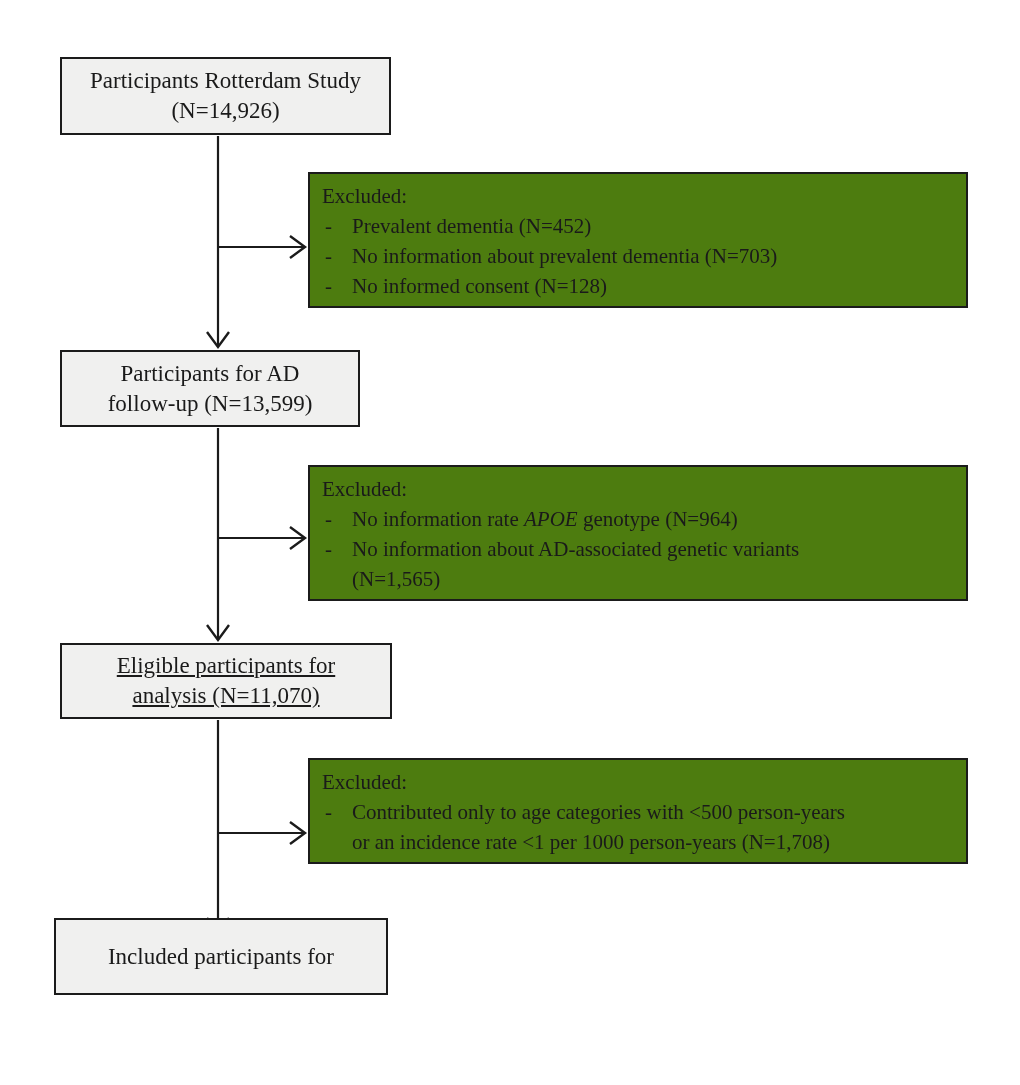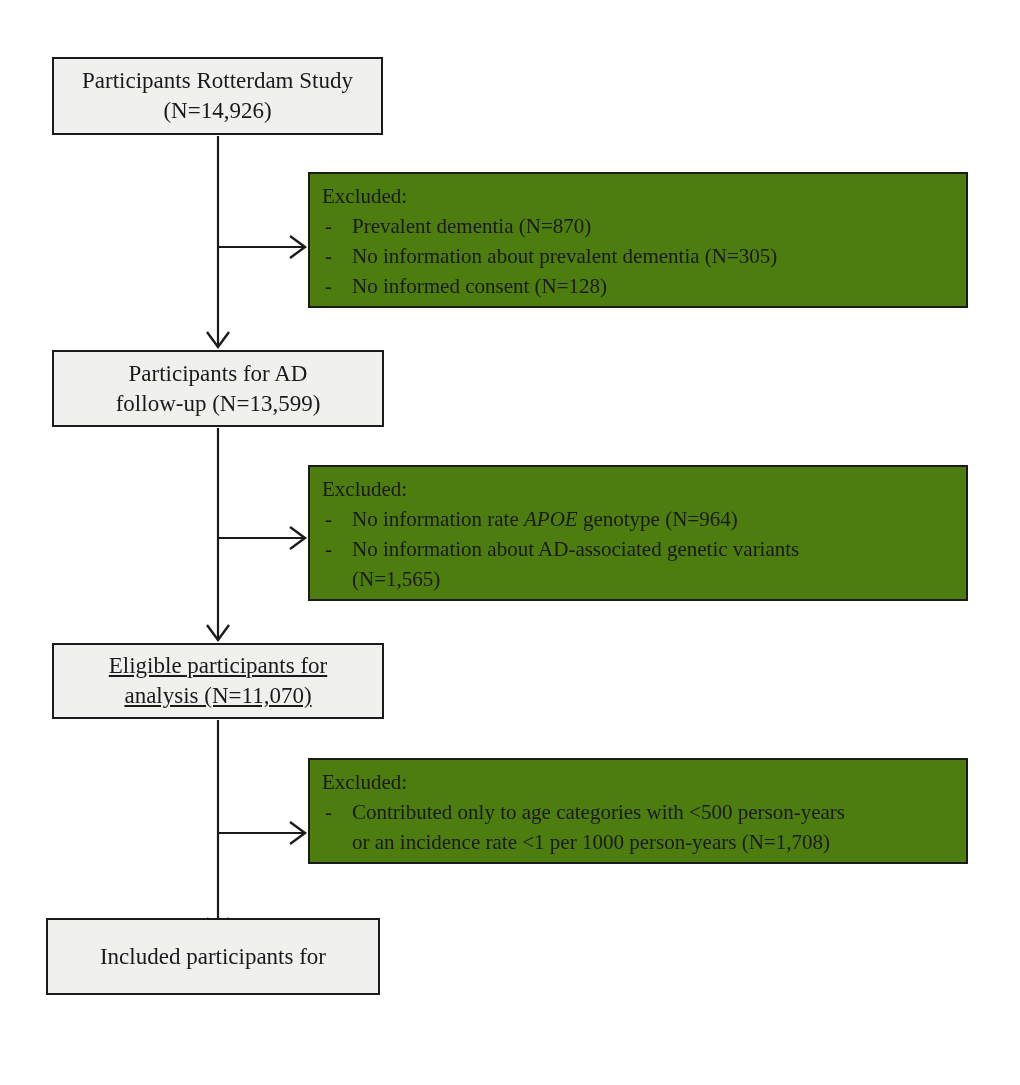--- a/index.html
+++ b/index.html
@@ -21,20 +21,21 @@
     box-sizing: border-box;
     background: #f0f0ef;
     border: 2px solid #1b1b1b;
     display: flex;
     flex-direction: column;
     align-items: center;
     justify-content: center;
     text-align: center;
     font-size: 23px;
     line-height: 30px;
+    margin-left: 8px;
   }
   .excl-box {
     position: absolute;
     box-sizing: border-box;
     background: #4d7c0f;
     border: 2px solid #1b1b1b;
     font-size: 21px;
     line-height: 30px;
     padding: 7px 14px 0 12px;
   }
@@ -58,21 +59,21 @@
   }
   #arrow-layer {
     position: absolute;
     left: 0;
     top: 0;
     pointer-events: none;
   }
   
   #box-participants-rotterdam-study { left: 52px;  top: 57px;  width: 331px; height: 78px; }
   #box-excluded-1                   { left: 308px; top: 172px; width: 660px; height: 136px; }
-  #box-participants-ad-followup     { left: 52px;  top: 350px; width: 332px; height: 77px; }
+  #box-participants-ad-followup     { left: 52px;  top: 350px; width: 300px; height: 77px; }
   #box-excluded-2                   { left: 308px; top: 465px; width: 660px; height: 136px; }
   #box-eligible-participants        { left: 52px;  top: 643px; width: 332px; height: 76px; text-decoration: underline; }
   #box-excluded-3                   { left: 308px; top: 758px; width: 660px; height: 106px; }
   #box-included-participants        { left: 46px;  top: 918px; width: 334px; height: 77px; }
 </style>
 </head>
 <body>
 
 <div id="canvas">
 
@@ -106,25 +107,25 @@
   </div>
 
   <div id="box-included-participants" class="main-box">
     <span>Included participants for</span>
   </div>
 
   <div id="box-excluded-1" class="excl-box">
     <span class="excl-heading">Excluded:</span>
     <div class="bullet-row">
       <span class="bullet-dash">-</span>
-      <span class="bullet-text"><span>Prevalent dementia (N=870)</span></span>
+      <span class="bullet-text"><span>Prevalent dementia (N=452)</span></span>
     </div>
     <div class="bullet-row">
       <span class="bullet-dash">-</span>
-      <span class="bullet-text"><span>No information about prevalent dementia (N=305)</span></span>
+      <span class="bullet-text"><span>No information about prevalent dementia (N=703)</span></span>
     </div>
     <div class="bullet-row">
       <span class="bullet-dash">-</span>
       <span class="bullet-text"><span>No informed consent (N=128)</span></span>
     </div>
   </div>
 
   <div id="box-excluded-2" class="excl-box">
     <span class="excl-heading">Excluded:</span>
     <div class="bullet-row">

